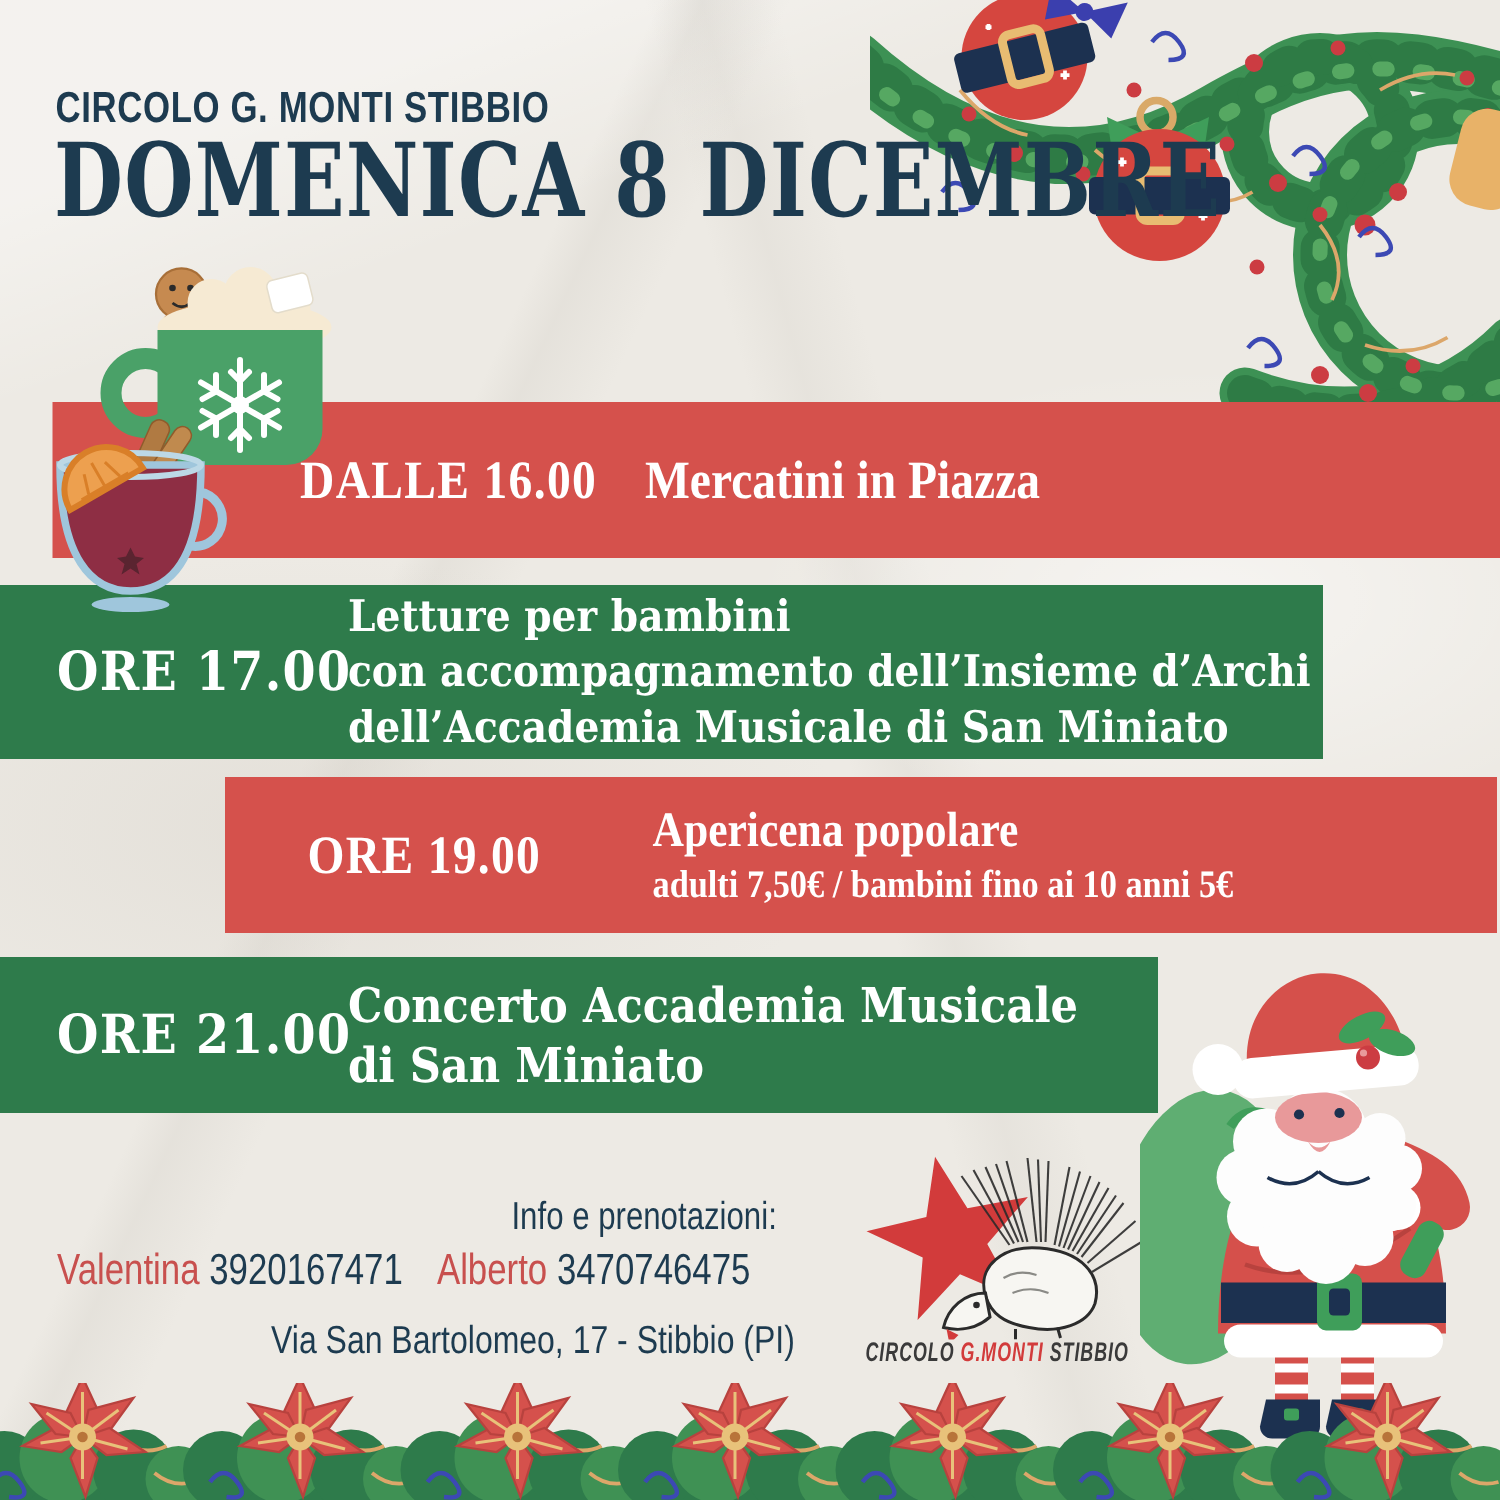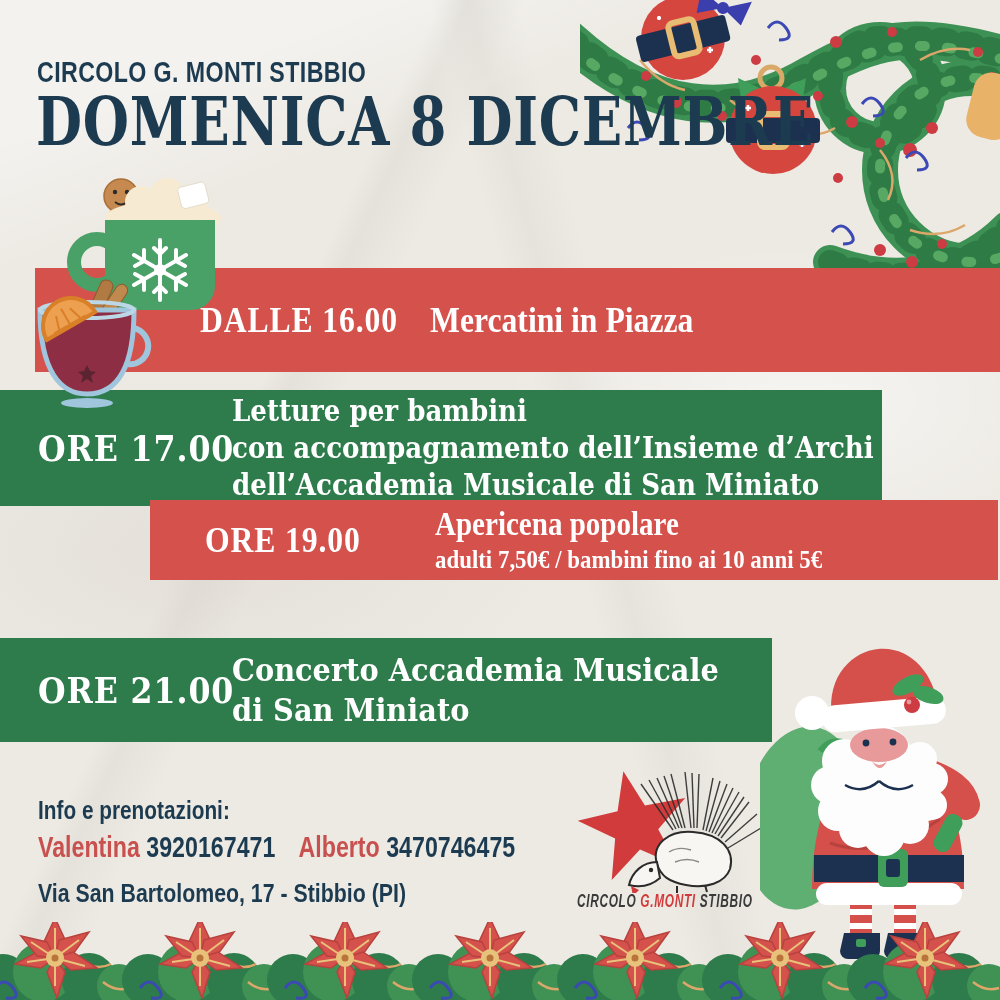--- a/index.html
+++ b/index.html
@@ -22,40 +22,40 @@
   .main-title{
     position:absolute;left:36px;top:86px;color:#1d3b50;
     font-family:"DejaVu Serif", serif;font-weight:bold;font-size:68px;line-height:70px;
     letter-spacing:1px;transform:scaleX(.78);transform-origin:0 0;white-space:nowrap;
   }
   .banner{position:absolute;color:#fff;}
   .banner[data-color="red"]{background:#d5514c;font-family:Liberation Serif, serif;}
   .banner[data-color="green"]{background:#2e7b4b;}
   .b1{left:35px;top:268px;width:965px;height:104px;}
   .b2{left:0;top:390px;width:882px;height:116px;}
-  .b3{left:150px;top:500px;width:848px;height:80px;}
+  .b3{left:150px;top:518px;width:848px;height:104px;}
   .b4{left:0;top:638px;width:772px;height:104px;}
   .banner .time{
     position:absolute;top:50%;font-weight:bold;font-size:36px;letter-spacing:1px;
     transform:translateY(-50%) scaleX(.88);transform-origin:0 50%;white-space:nowrap;
   }
   .banner .single-title{
     position:absolute;top:50%;font-weight:bold;font-size:36px;
     transform:translateY(-50%) scaleX(.88);transform-origin:0 50%;white-space:nowrap;
   }
   .banner .lines{
     position:absolute;top:50%;transform:translateY(-50%) scaleX(.9);transform-origin:0 50%;
     font-weight:bold;white-space:nowrap;
   }
   .b2 .lines{font-size:29px;line-height:37px;}
   .b4 .lines{font-size:32px;line-height:40px;}
   .b3 .content{position:absolute;top:50%;transform:translateY(-50%) scaleX(.88);transform-origin:0 50%;white-space:nowrap;}
   .b3 .event-title{font-weight:bold;font-size:33px;line-height:40px;}
   .b3 .event-subtitle{font-weight:bold;font-size:26px;line-height:32px;}
-  .info{position:absolute;left:38px;top:795px;color:#1d3b50;font-family:"Liberation Sans", sans-serif;font-weight:bold;}
+  .info{position:absolute;left:38px;top:795px;color:#1d3b50;font-family:"Liberation Sans", sans-serif;font-weight:normal;text-align:right;}
   .info-heading{font-size:26px;transform:scaleX(.8);transform-origin:0 0;white-space:nowrap;}
   .contacts{margin-top:5px;font-size:29px;transform:scaleX(.8);transform-origin:0 0;white-space:nowrap;}
   .contacts .contact-name{color:#c8504e;}
   .contacts .contact-phone{color:#1d3b50;margin-right:22px;}
   .address{margin-top:14px;font-size:26px;transform:scaleX(.82);transform-origin:0 0;white-space:nowrap;}
   .logo{position:absolute;left:565px;top:768px;width:210px;height:160px;font-style:italic;}
   .logo-text{
     position:absolute;left:12px;top:123px;font-family:"Liberation Sans", sans-serif;
     font-weight:bold;font-size:18px;letter-spacing:1px;color:#3a3a3a;
     transform:scaleX(.66);transform-origin:0 0;white-space:nowrap;

